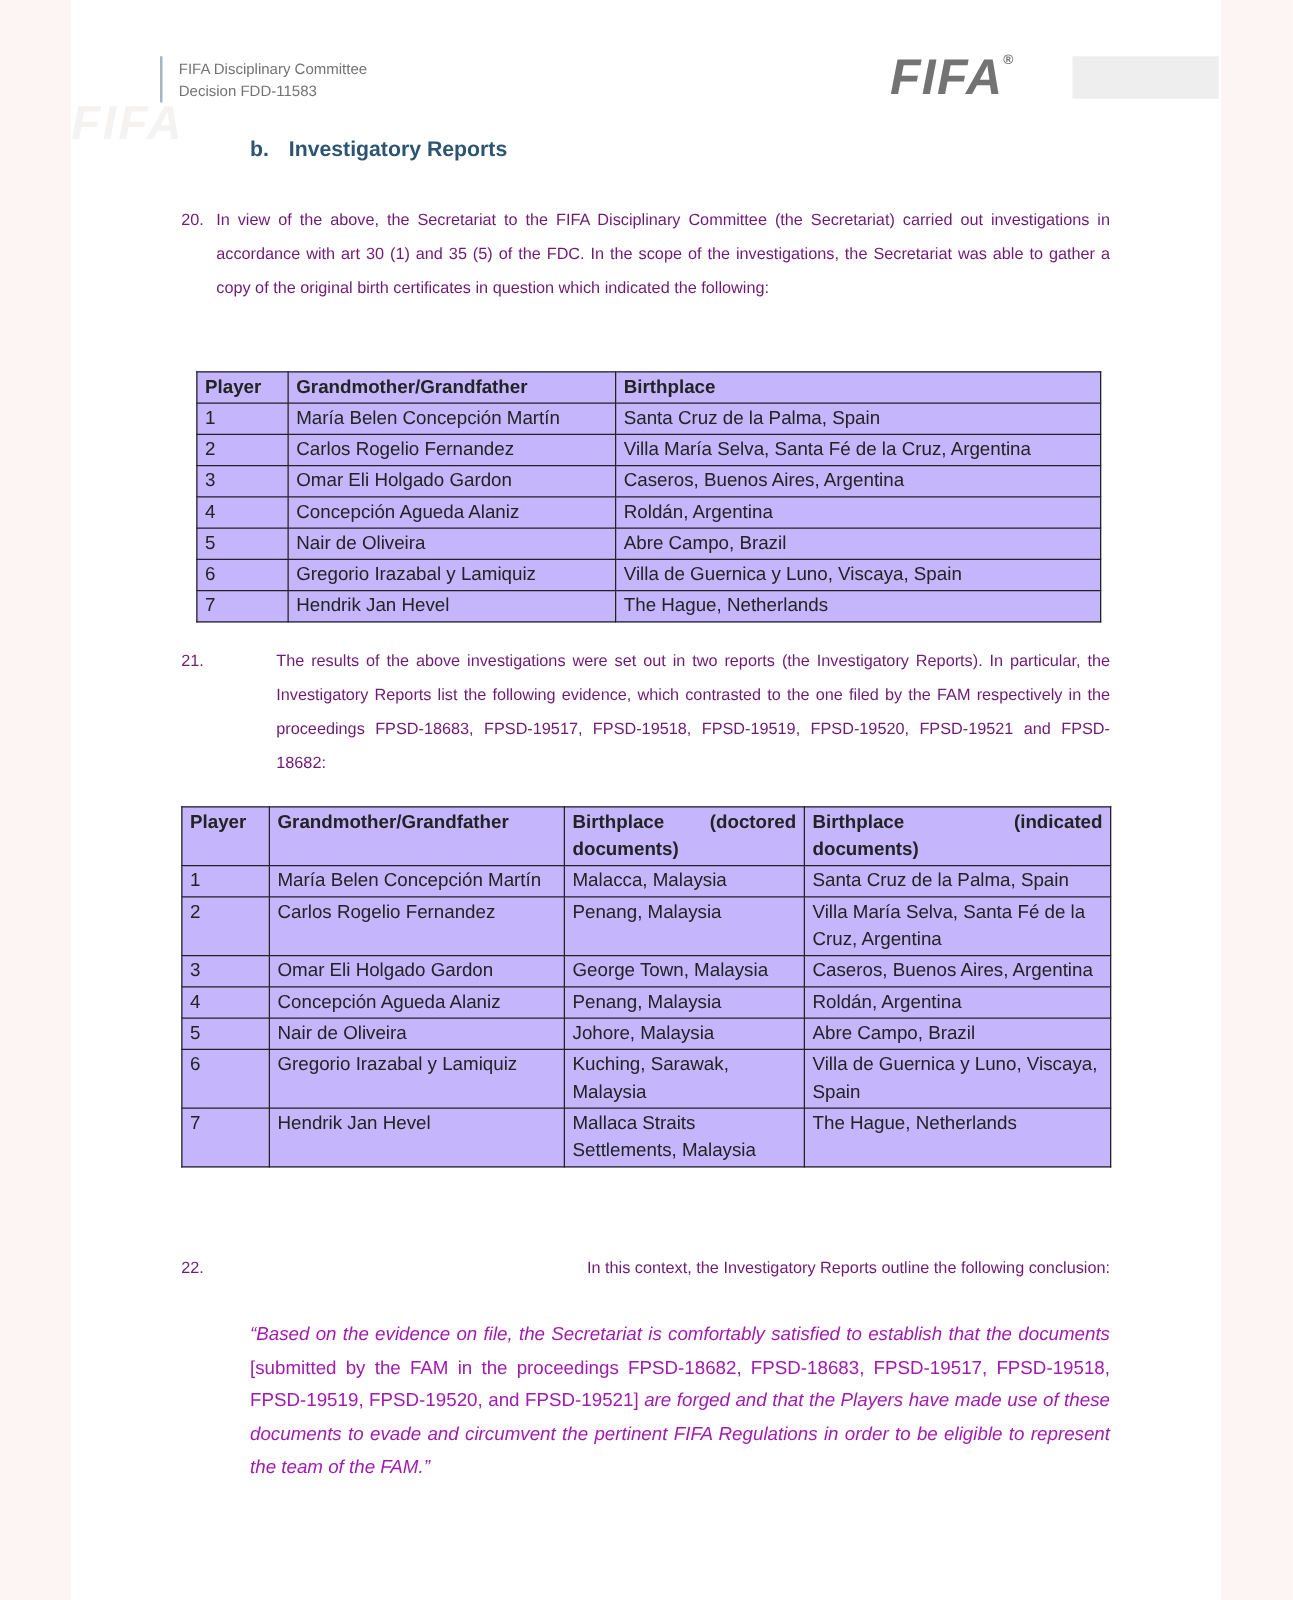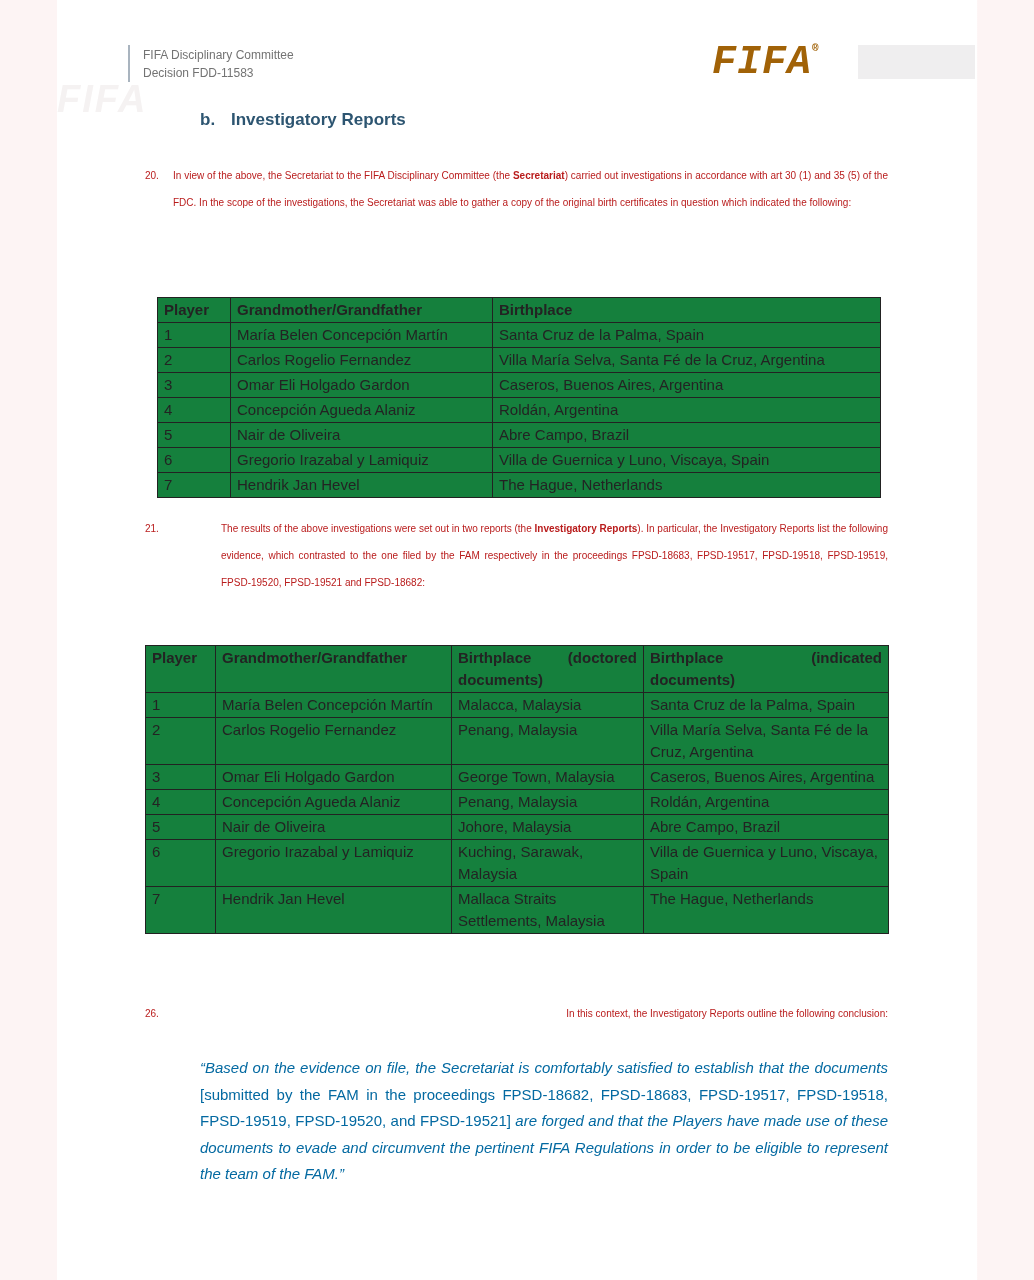--- a/index.html
+++ b/index.html
@@ -30,22 +30,22 @@
     display: flex; align-items: stretch;
   }
   .header-rule {
     width: 2px; background: #a9b4bf;
     margin-right: 13px;
   }
   .header-meta { font-size: 12px; line-height: 18px; color: #737373; padding-top: 1px; }
   .fifa-logo {
     position: absolute; left: 655px; top: 40px;
     font-size: 40px; font-weight: 800; font-style: italic;
-    letter-spacing: 1px; color: #a16207;
-    font-family: Liberation Mono, monospace;
+    letter-spacing: 1px; color: #737373;
+    font-family: Liberation Sans, sans-serif;
     transform: scaleY(1.0);
   }
   .fifa-reg { font-size: 11px; font-style: normal; vertical-align: top; position: relative; top: 2px; letter-spacing: 0; }
   .redacted-box {
     position: absolute; left: 801px; top: 45px;
     width: 117px; height: 34px;
     background: #efeeef;
   }
   .ghost-watermark {
     position: absolute; left: 0px; top: 78px;
@@ -57,56 +57,56 @@
   .section-heading {
     position: absolute; left: 143px; top: 110px;
     font-size: 17px; font-weight: 700; color: #2d5571;
     display: flex;
   }
   .section-letter { width: 31px; }
   
   .para {
     position: absolute;
     display: flex;
-    font-size: 10px; line-height: 27px; color: #b91c1c;
+    font-size: 13px; line-height: 27px; color: #701a75;
   }
   .para-num { width: 28px; flex: 0 0 28px; }
   .para-body { flex: 1; text-align: justify; }
   .para-body.no-justify { text-align: right; }
   #p20 { left: 88px; top: 162px; width: 743px; }
   #p21 { left: 88px; top: 515px; width: 743px; gap: 48px; }
   #p22 { left: 88px; top: 1000px; width: 743px; }
-  .b { font-weight: 700; }
+  .b { font-weight: 400; }
   
   table {
     border-collapse: collapse;
     table-layout: fixed;
     position: absolute;
-    background: #15803d;
+    background: #c4b5fd;
   }
   th, td {
     border: 1px solid #222222;
     font-size: 15px; line-height: 22px;
     padding: 1px 6px 1px 6px;
     vertical-align: top;
     text-align: left;
     overflow: hidden;
   }
   th { font-weight: 700; }
   #table1 { left: 100px; top: 297px; width: 723px; }
   #table2 { left: 88px;  top: 645px; width: 743px; }
   #table2 th { text-align: justify; }
   #table2 th:first-child { text-align: left; }
   
   .quote {
     position: absolute;
     left: 143px; top: 1055px; width: 688px;
     font-size: 15px; line-height: 26.5px;
     text-align: justify;
-    color: #0369a1;
+    color: #a21caf;
   }
   .qi { font-style: italic; }
   .qu { font-style: normal; }
 </style>
 </head>
 <body>
 
 <div class="canvas">
   <div class="page">
 
@@ -246,20 +246,20 @@
           <tr>
             <td>7</td>
             <td>Hendrik Jan Hevel</td>
             <td>Mallaca Straits Settlements, Malaysia</td>
             <td>The Hague, Netherlands</td>
           </tr>
         </tbody>
       </table>
 
     <div class="para" id="p22">
-      <span class="para-num">26.</span>
+      <span class="para-num">22.</span>
       <span class="para-body no-justify">In this context, the Investigatory Reports outline the following conclusion:</span>
     </div>
 
     <div class="quote"><span class="qi">“Based on the evidence on file, the Secretariat is comfortably satisfied to establish that the documents </span><span class="qu">[submitted by the FAM in the proceedings FPSD-18682, FPSD-18683, FPSD-19517, FPSD-19518, FPSD-19519, FPSD-19520, and FPSD-19521] </span><span class="qi">are forged and that the Players have made use of these documents to evade and circumvent the pertinent FIFA Regulations in order to be eligible to represent the team of the FAM.”</span></div>
 
   </div>
 </div>
 
 </body></html>

